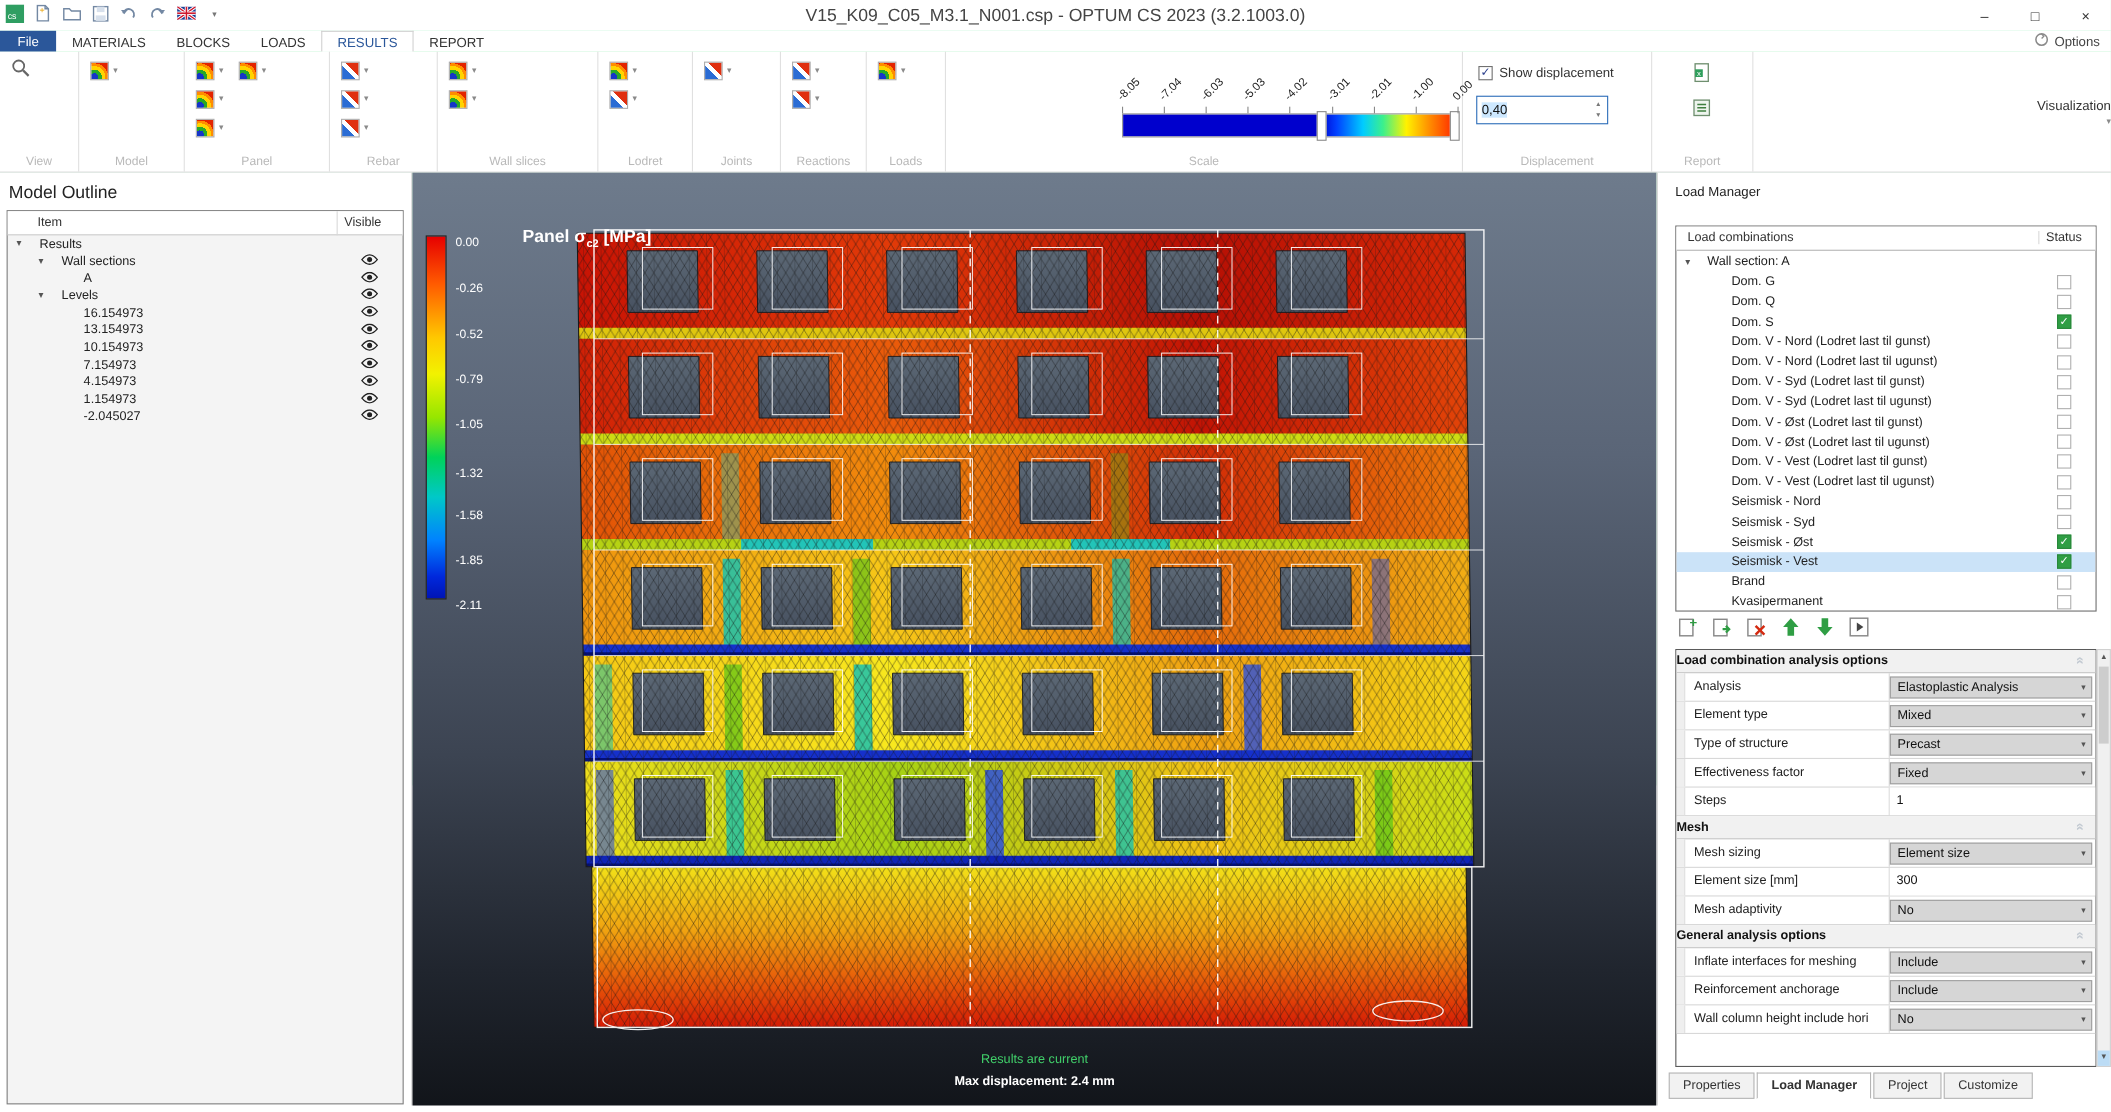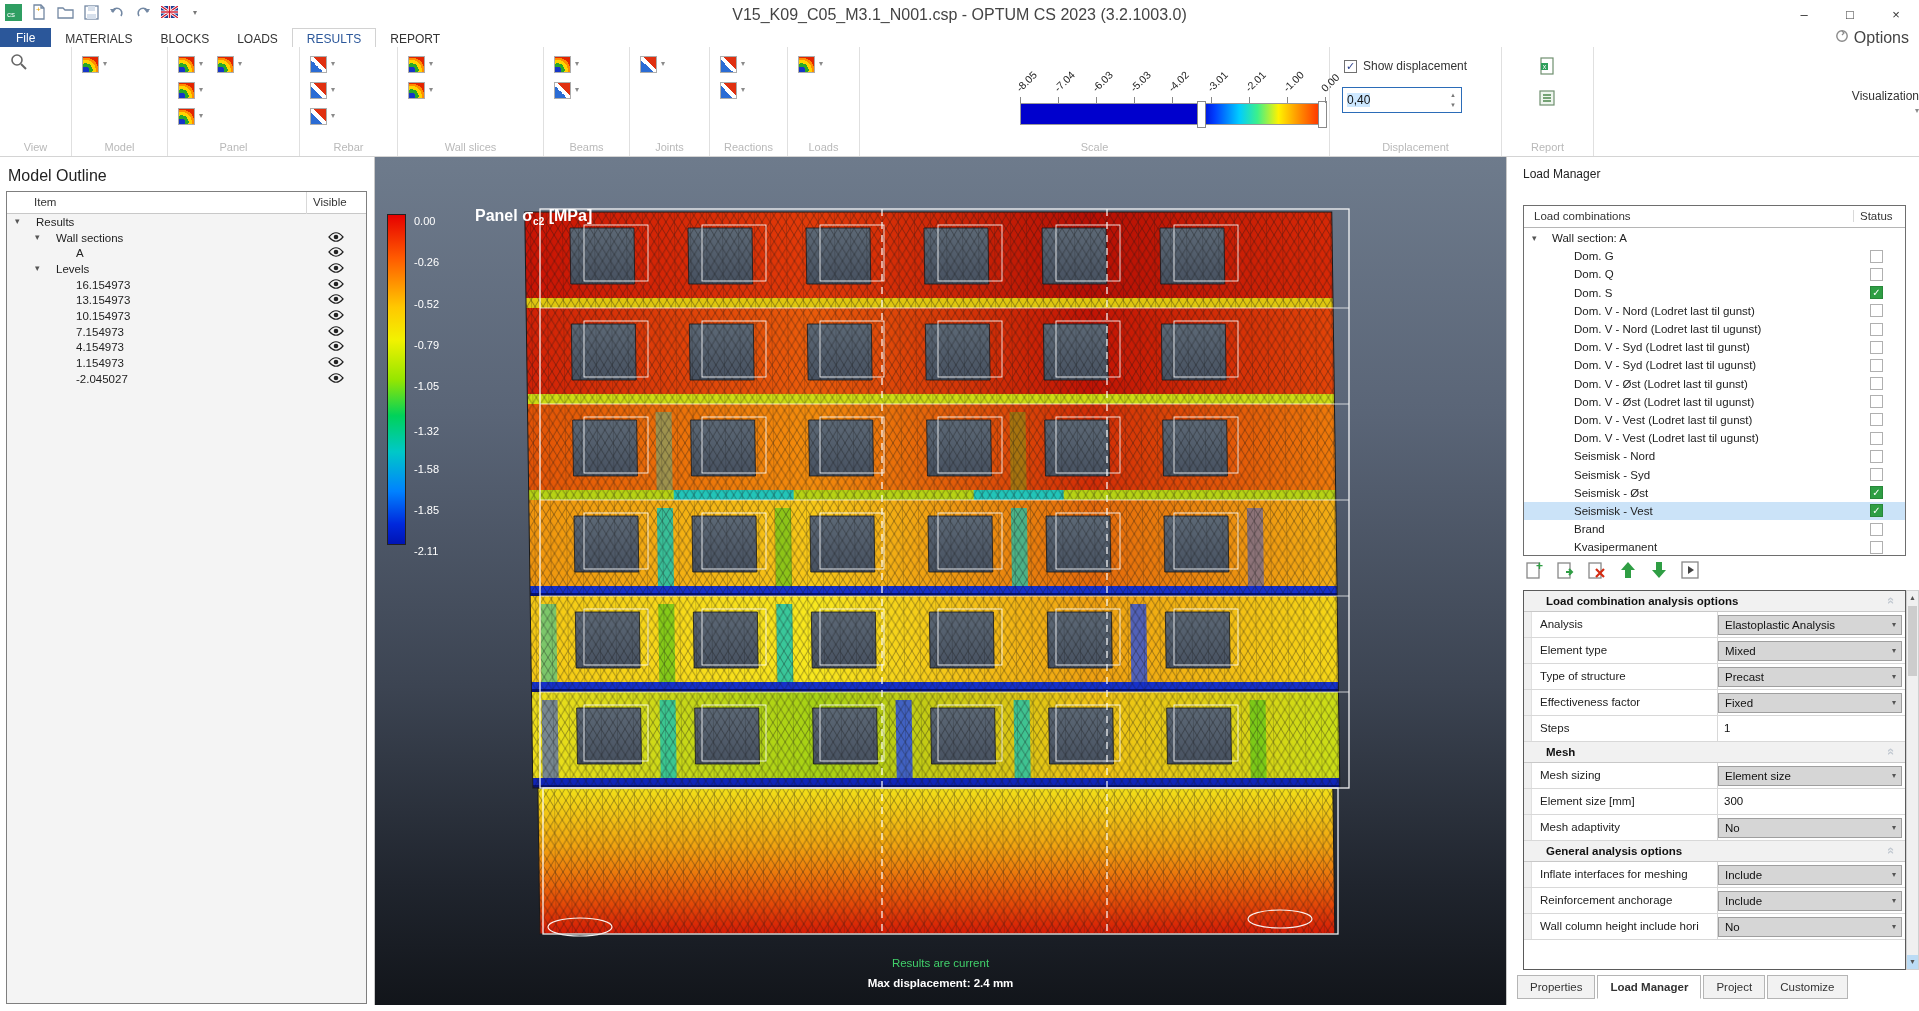--- a/index.html
+++ b/index.html
@@ -15,21 +15,21 @@
   .winbtns { position:absolute; right:0; top:0; display:flex; }
   .winbtn { width:46px; height:28px; display:flex; align-items:center; justify-content:center;
     font-size:13px; color:#333; }
 
   
   .menubar { position:absolute; left:0; top:28px; width:100%; height:19px; background:#fff; display:flex; }
   .mtab { height:19px; padding:2px 14px 0 14px; font-size:12px; color:#333; display:flex; align-items:center; }
   .mtab.file { background:#2b579a; color:#fff; padding:0 16px; }
   .mtab.active { background:#fff; color:#2b579a; border:1px solid #d2d2d2; border-bottom:none; }
   .menubar-right { position:absolute; right:10px; top:28px; height:19px; display:flex; align-items:center; gap:5px;
-    font-size:16px; color:#444; }
+    font-size:12px; color:#444; }
 
   
   .ribbon { position:absolute; left:0; top:47px; width:100%; height:110px; background:#fff;
     border-bottom:1px solid #d4d4d4; display:flex; }
   .rgroup { position:relative; height:100%; border-right:1px solid #e0e0e0; flex:none; }
   .rgroup .glabel { position:absolute; left:0; right:0; bottom:3px; text-align:center;
     font-size:11px; color:#b9b9b9; white-space:nowrap; overflow:hidden; }
   .rrows { position:absolute; left:0; top:8px; right:0; display:flex; flex-direction:column; gap:8px; padding-left:10px; }
   .rrow { display:flex; gap:14px; height:18px; align-items:center; }
   .icpair { display:flex; align-items:center; gap:4px; }
@@ -113,21 +113,21 @@
   .lrow .exp { position:absolute; left:8px; font-size:9px; color:#555; }
   .lrow .ltext { position:absolute; white-space:nowrap; }
   .lcheck { position:absolute; right:22px; width:13px; height:13px; border:1px solid #b0b0b0; background:#fff; }
   .lcheck.on { background:#2f9e44; border-color:#28883a; color:#fff; font-size:10px; line-height:12px; text-align:center; }
   .lm-toolbar { position:absolute; left:16px; top:403px; height:26px; display:flex; gap:7px; }
   .tbtn { width:24px; height:24px; display:flex; align-items:center; justify-content:center; background:#fff; }
 
   .propgrid { position:absolute; left:16px; top:433px; width:383px; height:380px; border:1px solid #5a5a5a;
     background:#fff; overflow:hidden; }
   .pg-sec { height:21px; background:#f1f1f1; border-bottom:1px solid #c8c8c8; position:relative;
-    font-size:11.5px; font-weight:bold; color:#111; padding:4px 0 0 22px; }
+    font-size:11.5px; font-weight:bold; color:#111; padding:4px 0 0 0; }
   .pg-sec .chev { position:absolute; right:10px; top:2px; color:#c3cad2; font-weight:bold; font-size:13px;
     display:inline-block; transform:rotate(90deg); }
   .pg-row { height:26px; border-bottom:1px solid #d8d8d8; display:flex; position:relative; }
   .pg-row .gut { width:8px; background:#efefef; border-right:1px solid #e0e0e0; flex:none; }
   .pg-lab { width:186px; font-size:11.5px; color:#222; padding:6px 4px 0 8px; white-space:nowrap;
     overflow:hidden; border-right:1px solid #d8d8d8; flex:none; }
   .pg-val { flex:1; position:relative; }
   .pg-dd { position:absolute; left:0px; top:3px; right:3px; height:20px; background:#d6d6d6;
     border:1px solid #9f9f9f; font-size:11.5px; color:#111; padding:3px 0 0 6px; }
   .pg-dd .dda { position:absolute; right:5px; top:4px; font-size:8px; color:#555; }
@@ -334,21 +334,21 @@
               <span class="caret">▾</span>
             </span>
           </div>
           <div class="rrow">
             <span class="icpair">
               <span class="ricon redblue-icon"></span>
               <span class="caret">▾</span>
             </span>
           </div>
         </div>
-        <div class="glabel">Beams</div>
+        <div class="glabel">Lodret</div>
       </div>
       <div class="rgroup" style="width: 80px;">
         <div class="rrows">
           <div class="rrow">
             <span class="icpair">
               <span class="ricon redblue-icon"></span>
               <span class="caret">▾</span>
             </span>
           </div>
         </div>

